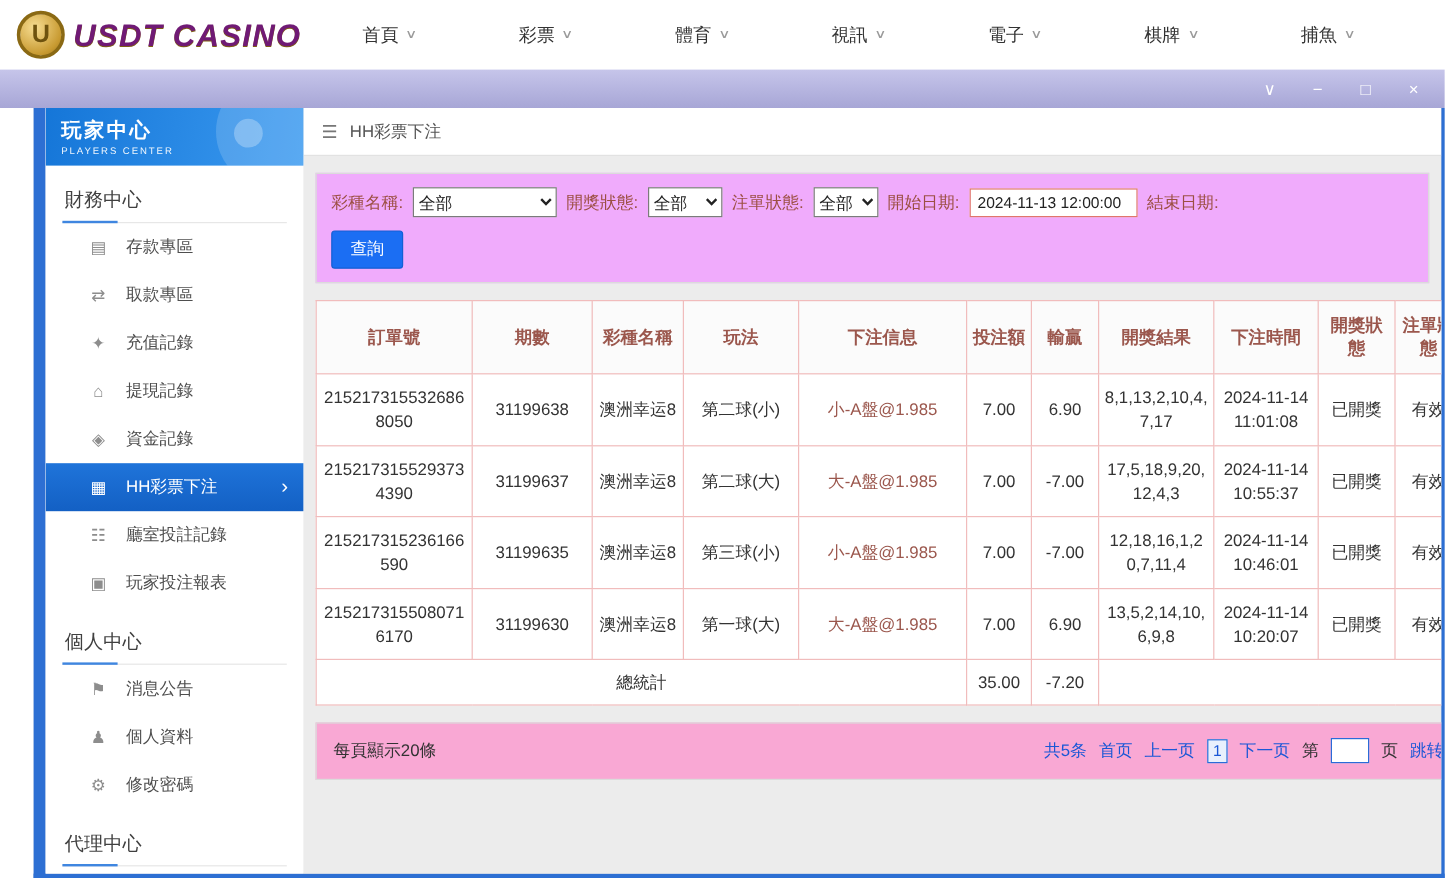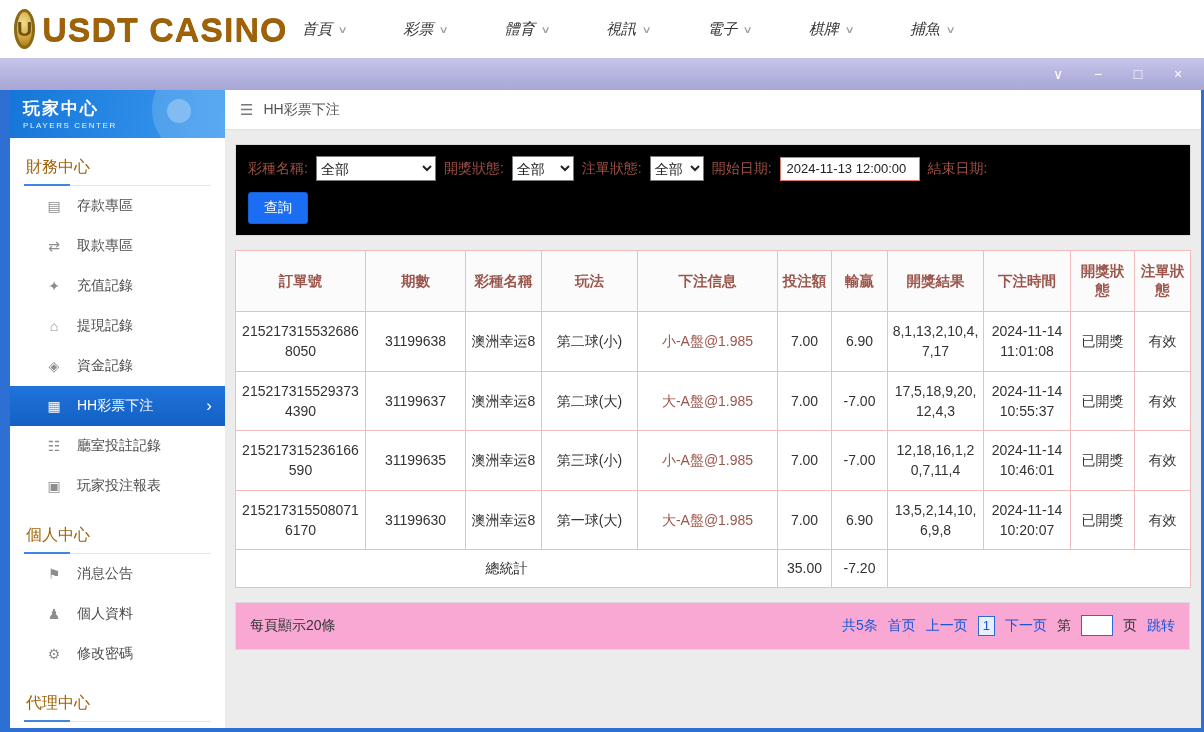--- a/index.html
+++ b/index.html
@@ -6,62 +6,62 @@
   html,body { width:1204px; height:732px; overflow:hidden; background:#fff;
     font-family:"Liberation Sans","DejaVu Sans",sans-serif; }
 
   
   .topbar { height:58px; background:#fff; display:flex; align-items:center; padding:0 14px; }
   .logo { display:flex; align-items:center; gap:7px; width:242px; flex:0 0 auto; }
   .logo-coin { width:40px; height:40px; border-radius:50%;
     background:radial-gradient(circle at 35% 32%,#f7dd92,#c89a31 70%,#9c741d);
     border:3px solid #8a6914; color:#6e520e; font-weight:bold; font-size:21px;
     display:flex; align-items:center; justify-content:center; }
-  .logo-text { font-size:34px; font-weight:800; color:#a16207; letter-spacing:1px;
-    text-shadow:0 1px 0 #7e5f13; white-space:nowrap; }
-  .topnav { display:flex; gap:57px; margin-left:46px;font-style:italic; }
+  .logo-text { font-size:26px; font-weight:800; color:#701a75; letter-spacing:1px;
+    text-shadow:0 1px 0 #7e5f13; white-space:nowrap;font-style:italic; }
+  .topnav { display:flex; gap:86px; margin-left:46px; }
   .nav-item { display:flex; align-items:center; gap:7px; font-size:15px; color:#333; cursor:pointer; white-space:nowrap; }
   .nav-caret { color:#9a9a9a; font-size:10px; transform:scaleX(1.4); }
 
   
   .titlebar { height:32px; background:linear-gradient(#c6c5ea,#a7a6d6);
     display:flex; align-items:center; justify-content:flex-end; gap:24px; padding:0 18px; color:#fff; }
   .win-btn { font-size:14px; width:16px; text-align:center; cursor:pointer; line-height:1; }
 
   
   .frame { display:flex; height:642px; border-left:10px solid #2d6fd3;
-    border-right:3px solid #2d6fd3; border-bottom:4px solid #2d6fd3; background:#ececec; }
+    border-right:3px solid #2d6fd3; border-bottom:4px solid #2d6fd3; background:#ececec;margin-left:28px; }
 
   
   .sidebar { width:215px; flex:0 0 auto; background:#fff; height:100%; overflow:hidden; }
   .side-head { height:48px; background:linear-gradient(100deg,#1576d8,#3b9af0);
     position:relative; color:#fff; padding:7px 0 0 13px; overflow:hidden; }
   .side-head::before { content:""; position:absolute; right:-22px; top:-28px; width:95px; height:95px;
     background:rgba(255,255,255,.16); border-radius:50%; }
   .side-head::after { content:""; position:absolute; right:34px; top:9px; width:24px; height:24px;
     background:rgba(255,255,255,.28); border-radius:50%; }
   .side-title { font-size:17px; font-weight:bold; letter-spacing:2px; }
   .side-sub { font-size:8px; letter-spacing:1.6px; opacity:.92; margin-top:1px; }
   .side-section { margin:10px 14px 0; padding:9px 2px 7px; border-bottom:1px solid #e7e7e7;
-    color:#a16207; font-size:16px; position:relative; }
+    color:#404040; font-size:16px; position:relative; }
   .side-section::after { content:""; position:absolute; left:0; bottom:-1px; width:46px; height:2px; background:#3f86e0; }
   .side-item { height:40px; display:flex; align-items:center; padding-left:36px; gap:15px;
     font-size:14px; color:#4e4e4e; cursor:pointer; position:relative; }
   .side-icon { width:16px; color:#8d8d8d; font-size:14px; text-align:center; flex:0 0 auto; }
   .side-item.active { background:linear-gradient(#1f74da,#1360c4); color:#fff; }
   .side-item.active .side-icon { color:#fff; }
   .side-caret { position:absolute; right:13px; font-size:17px; color:#fff; }
 
   
   .content { flex:1; background:#ececec; display:flex; flex-direction:column; overflow:hidden; }
   .crumb { background:#fff; height:40px; flex:0 0 auto; display:flex; align-items:center; gap:10px;
     padding-left:15px; font-size:14px; color:#555; border-bottom:1px solid #e2e2e2; }
   .menu-icon { color:#777; font-size:15px; cursor:pointer; }
 
-  .panel { margin:14px 10px 0; background:#000000; border:1px solid #dbdbdb; padding:11px 12px; }
+  .panel { margin:14px 10px 0; background:#f0abfc; border:1px solid #dbdbdb; padding:11px 12px; }
   .filter-row { display:flex; align-items:center; gap:8px; font-size:14px; color:#9c4f43; white-space:nowrap; }
   .filter-row select { height:25px; border:1px solid #7b7b7b; background:#fff; font-size:14px; color:#222; }
   .sel-lottery { width:120px; }
   .sel-draw { width:62px; }
   .sel-order { width:54px; }
   .date-input { width:140px; height:24px; border:1px solid #e0756d; font-size:13px; color:#222;
     padding:0 6px; background:#fff; }
   .btn-search { margin-top:11px; background:#1b6ef3; color:#fff; border:1px solid #155fd4;
     border-radius:3px; font-size:14px; padding:6px 15px; cursor:pointer; }
 

